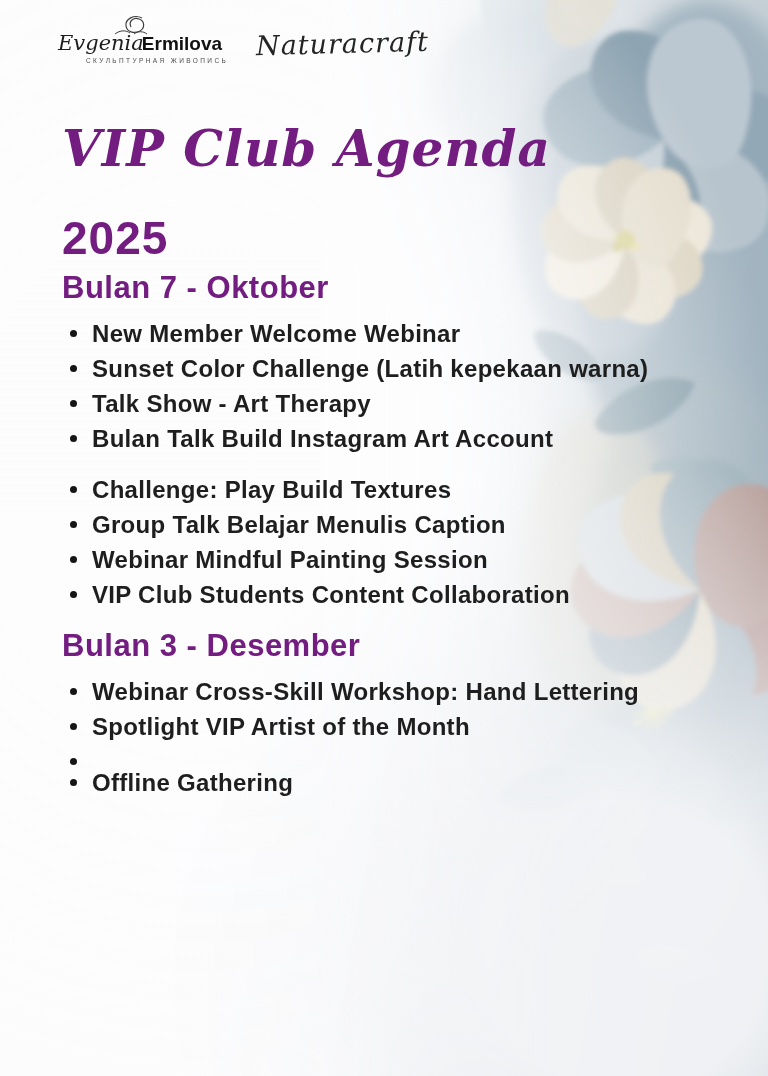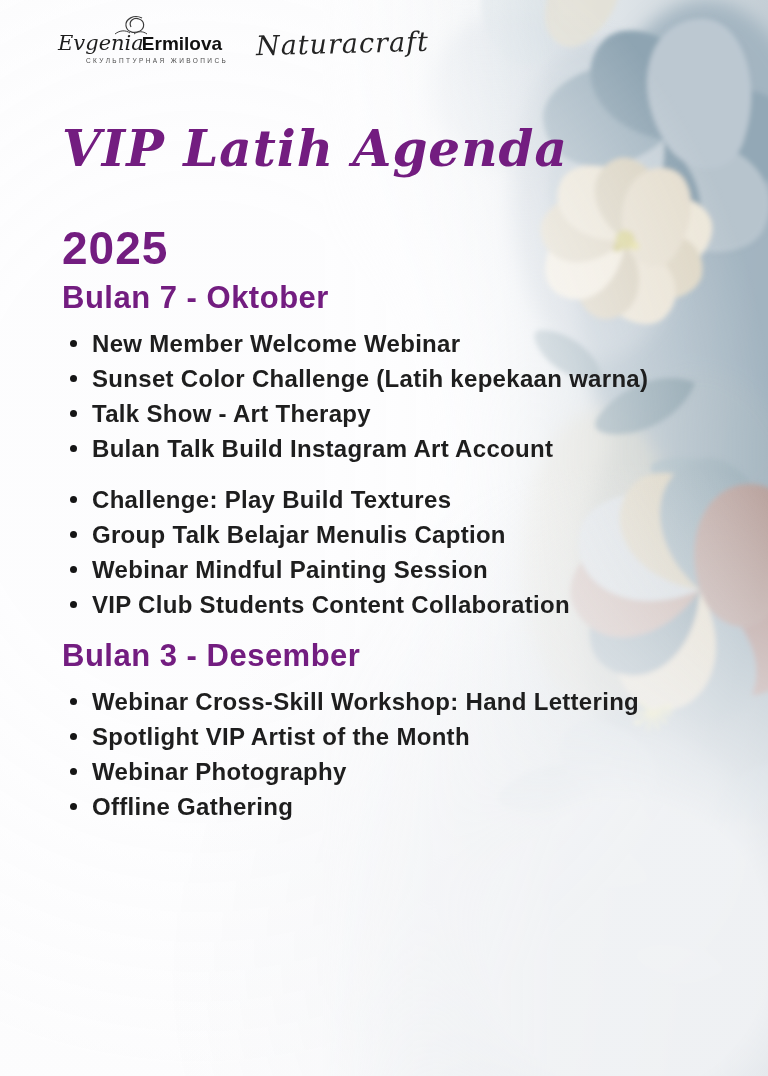--- a/index.html
+++ b/index.html
@@ -42,21 +42,21 @@
     font-family:"DejaVu Serif", serif;font-style:italic;font-size:27px;color:#242424;
     margin-top:14px;letter-spacing:1px;transform:rotate(-1.5deg);white-space:nowrap;
   }
   .content{position:absolute;top:0;left:62px;width:575px;z-index:2;}
   .title{
     margin-top:118px;
     font-family:"DejaVu Serif", serif;font-style:italic;font-weight:bold;
     font-size:50px;line-height:62px;color:var(--accent);letter-spacing:1px;white-space:nowrap;
   }
   .year{
-    margin-top:44px;
+    margin-top:34px;
     font-weight:bold;font-size:46px;line-height:48px;color:var(--accent);letter-spacing:1px;
   }
   .section{margin-top:16px;}
   .section:first-of-type{margin-top:8px;}
   .section-heading{
     font-weight:bold;font-size:31px;line-height:36px;color:var(--accent);letter-spacing:.5px;white-space:nowrap;
   }
   .event-list{margin-top:10px;}
   .item{display:flex;align-items:flex-start;line-height:35px;}
   .dot{
@@ -183,21 +183,21 @@
       </svg>
       <div class="logo-line">
         <span class="logo-script">Evgenia</span><span class="logo-bold">Ermilova</span>
       </div>
       <div class="logo-tagline">СКУЛЬПТУРНАЯ ЖИВОПИСЬ</div>
     </div>
     <div class="logo-naturacraft">Naturacraft</div>
   </header>
 
   <main class="content">
-    <h1 class="title">VIP Latih Agenda</h1>
+    <h1 class="title">VIP Club Agenda</h1>
     <div class="year">2025</div>
 
     <section class="section">
       <h2 class="section-heading">Bulan 7 - Oktober</h2>
       <div class="event-list">
         <div class="item">
             <span class="dot"></span>
             <span class="item-text">New Member Welcome Webinar</span>
           </div>
         <div class="item">
@@ -242,21 +242,20 @@
         <div class="item">
             <span class="dot"></span>
             <span class="item-text">Webinar Cross-Skill Workshop: Hand Lettering</span>
           </div>
         <div class="item">
             <span class="dot"></span>
             <span class="item-text">Spotlight VIP Artist of the Month</span>
           </div>
         <div class="item">
             <span class="dot"></span>
-            <span class="item-text">Webinar Photography</span>
           </div>
         <div class="item">
             <span class="dot"></span>
             <span class="item-text">Offline Gathering</span>
           </div>
       </div>
     </section>
   </main>
 </div>
 

